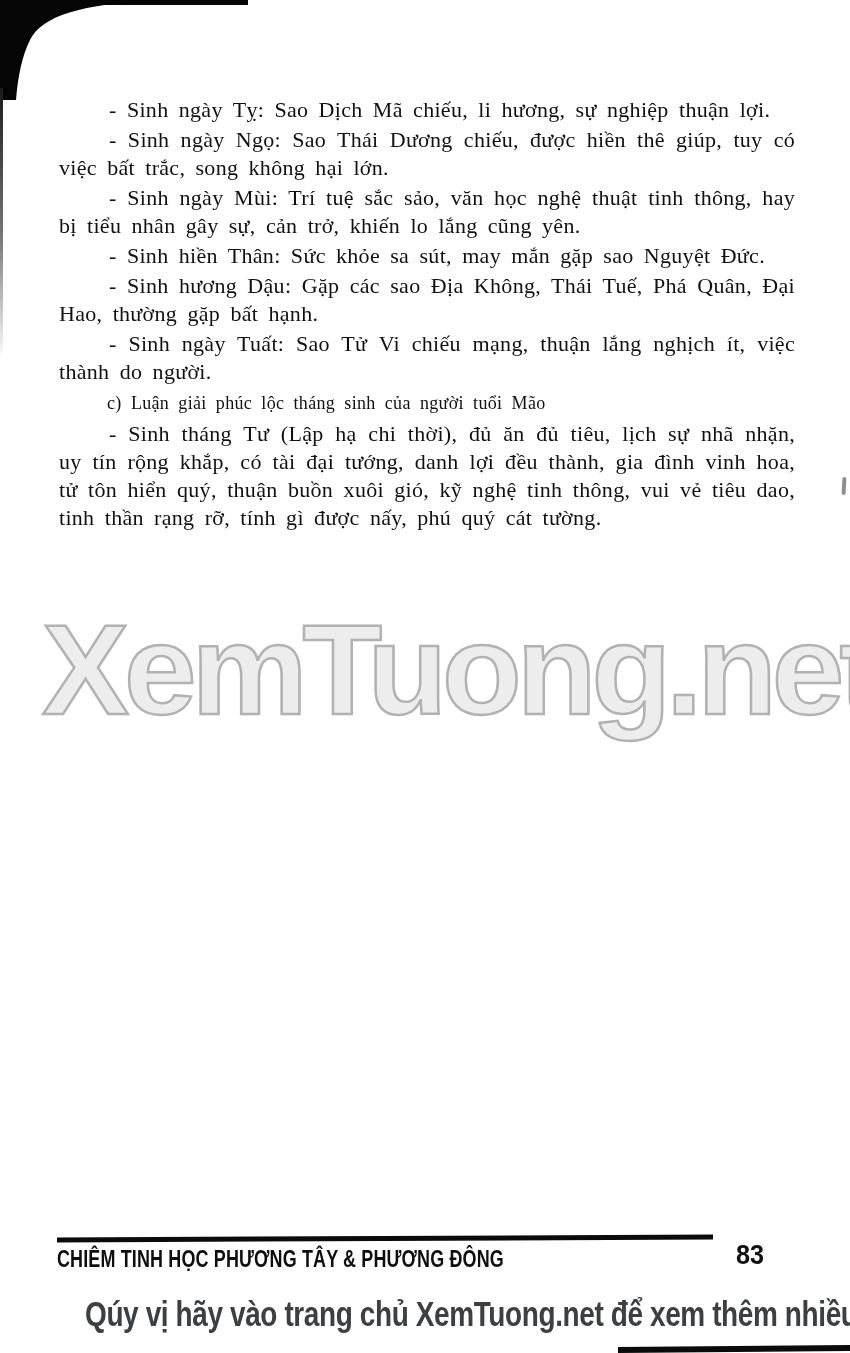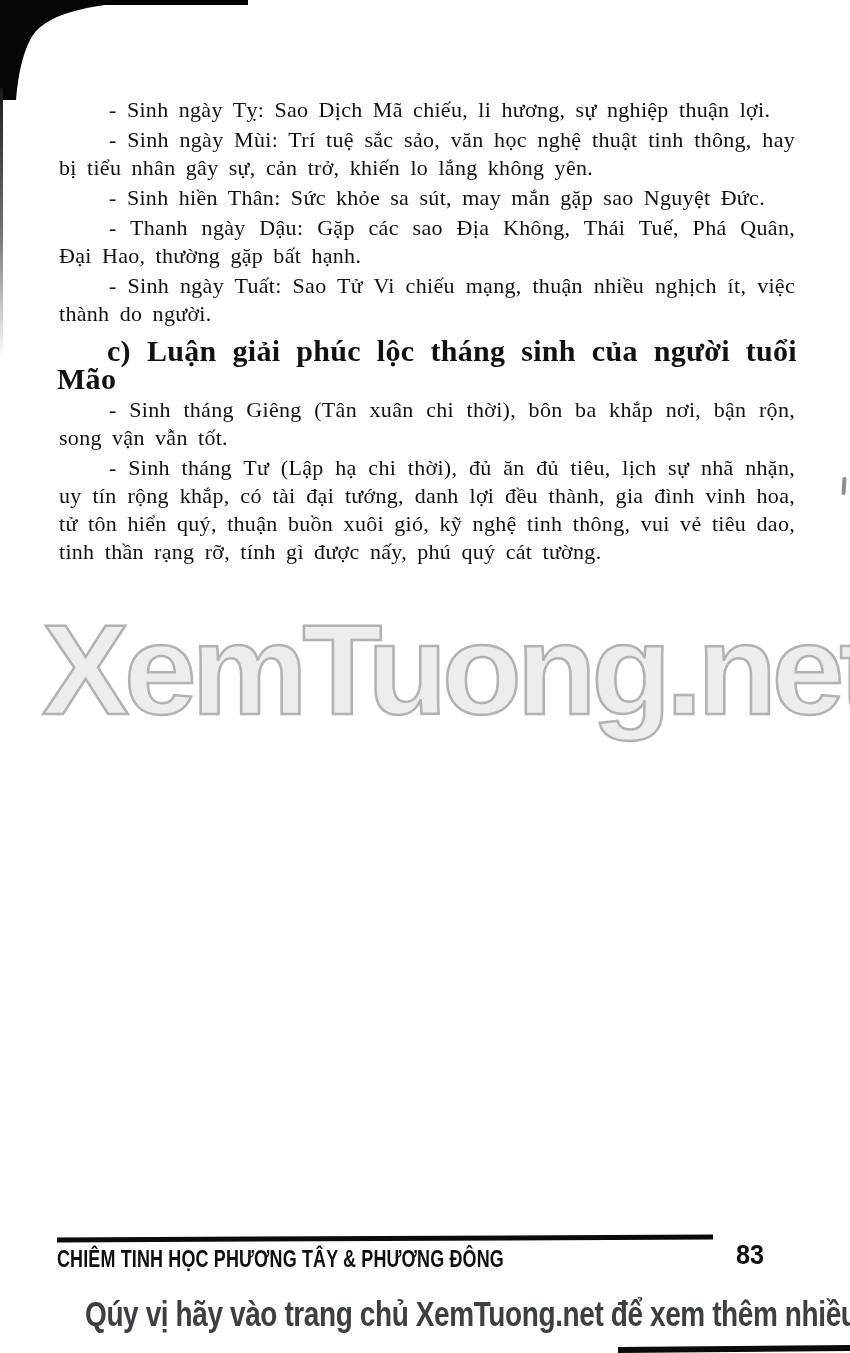--- a/index.html
+++ b/index.html
@@ -23,21 +23,21 @@
     color:#ededed; -webkit-text-stroke:2.5px #b2b2b2;
     transform:scaleX(1.02); transform-origin:left top;
   }
   
   .body-text {
     position:absolute; left:57px; top:94px; width:740px; z-index:1;
     font-size:22px; line-height:28px; text-align:justify;
     letter-spacing:0.3px; word-spacing:4.5px;
   }
   .body-text p { margin:2px; text-indent:50px; }
-  .body-text .heading { font-weight:bold; font-size:30px; margin:9px 0 3px 0; }
+  .body-text .heading { font-weight:normal; font-size:18px; margin:3px 0 3px 0; }
   
   .footer-rule { position:absolute; left:57px; top:1236px; width:656px; height:5px;
     background:#0b0b0b; transform:rotate(-0.25deg); }
   .footer-title {
     position:absolute; left:57px; top:1246px; z-index:1;
     font-family:"Liberation Sans", sans-serif; font-weight:bold; font-size:23px;
     letter-spacing:0.2px; color:#0e0e0e; white-space:nowrap;
     transform:scaleX(0.78); transform-origin:left center;
   }
   .page-number {
@@ -65,28 +65,28 @@
   <svg class="corner-blob" width="160" height="100" viewBox="0 0 160 100">
     <path d="M0,0 L160,0 C80,4 42,16 30,40 C22,56 18,76 16,100 L0,100 Z" fill="#050505"></path>
   </svg>
   <div class="left-edge-line"></div>
   <div class="right-speck"></div>
 
   <div class="watermark">XemTuong.net</div>
 
   <main class="body-text">
     <p class="para">- Sinh ngày Tỵ: Sao Dịch Mã chiếu, li hương, sự nghiệp thuận lợi.</p>
-    <p class="para">- Sinh ngày Mùi: Trí tuệ sắc sảo, văn học nghệ thuật tinh thông, hay bị tiểu nhân gây sự, cản trở, khiến lo lắng không yên.</p>
+    <p class="para">- Sinh ngày Ngọ: Sao Thái Dương chiếu, được hiền thê giúp, tuy có việc bất trắc, song không hại lớn.</p>
+    <p class="para">- Sinh ngày Mùi: Trí tuệ sắc sảo, văn học nghệ thuật tinh thông, hay bị tiểu nhân gây sự, cản trở, khiến lo lắng cũng yên.</p>
     <p class="para">- Sinh hiền Thân: Sức khỏe sa sút, may mắn gặp sao Nguyệt Đức.</p>
-    <p class="para">- Thanh ngày Dậu: Gặp các sao Địa Không, Thái Tuế, Phá Quân, Đại Hao, thường gặp bất hạnh.</p>
-    <p class="para">- Sinh ngày Tuất: Sao Tử Vi chiếu mạng, thuận nhiều nghịch ít, việc thành do người.</p>
+    <p class="para">- Sinh hương Dậu: Gặp các sao Địa Không, Thái Tuế, Phá Quân, Đại Hao, thường gặp bất hạnh.</p>
+    <p class="para">- Sinh ngày Tuất: Sao Tử Vi chiếu mạng, thuận lắng nghịch ít, việc thành do người.</p>
 
     <p class="heading">c) Luận giải phúc lộc tháng sinh của người tuổi Mão</p>
 
-    <p class="para">- Sinh tháng Giêng (Tân xuân chi thời), bôn ba khắp nơi, bận rộn, song vận vẫn tốt.</p>
     <p class="para">- Sinh tháng Tư (Lập hạ chi thời), đủ ăn đủ tiêu, lịch sự nhã nhặn, uy tín rộng khắp, có tài đại tướng, danh lợi đều thành, gia đình vinh hoa, tử tôn hiển quý, thuận buồn xuôi gió, kỹ nghệ tinh thông, vui vẻ tiêu dao, tinh thần rạng rỡ, tính gì được nấy, phú quý cát tường.</p>
   </main>
 
   <div class="footer-rule"></div>
   <div class="footer-title">CHIÊM TINH HỌC PHƯƠNG TÂY &amp; PHƯƠNG ĐÔNG</div>
   <div class="page-number">83</div>
 
   <div class="banner"><span>Qúy vị hãy vào trang chủ </span><span>XemTuong.net</span><span> để xem thêm nhiều mục hay khác</span></div>
   <div class="bottom-right-rule"></div>
 

